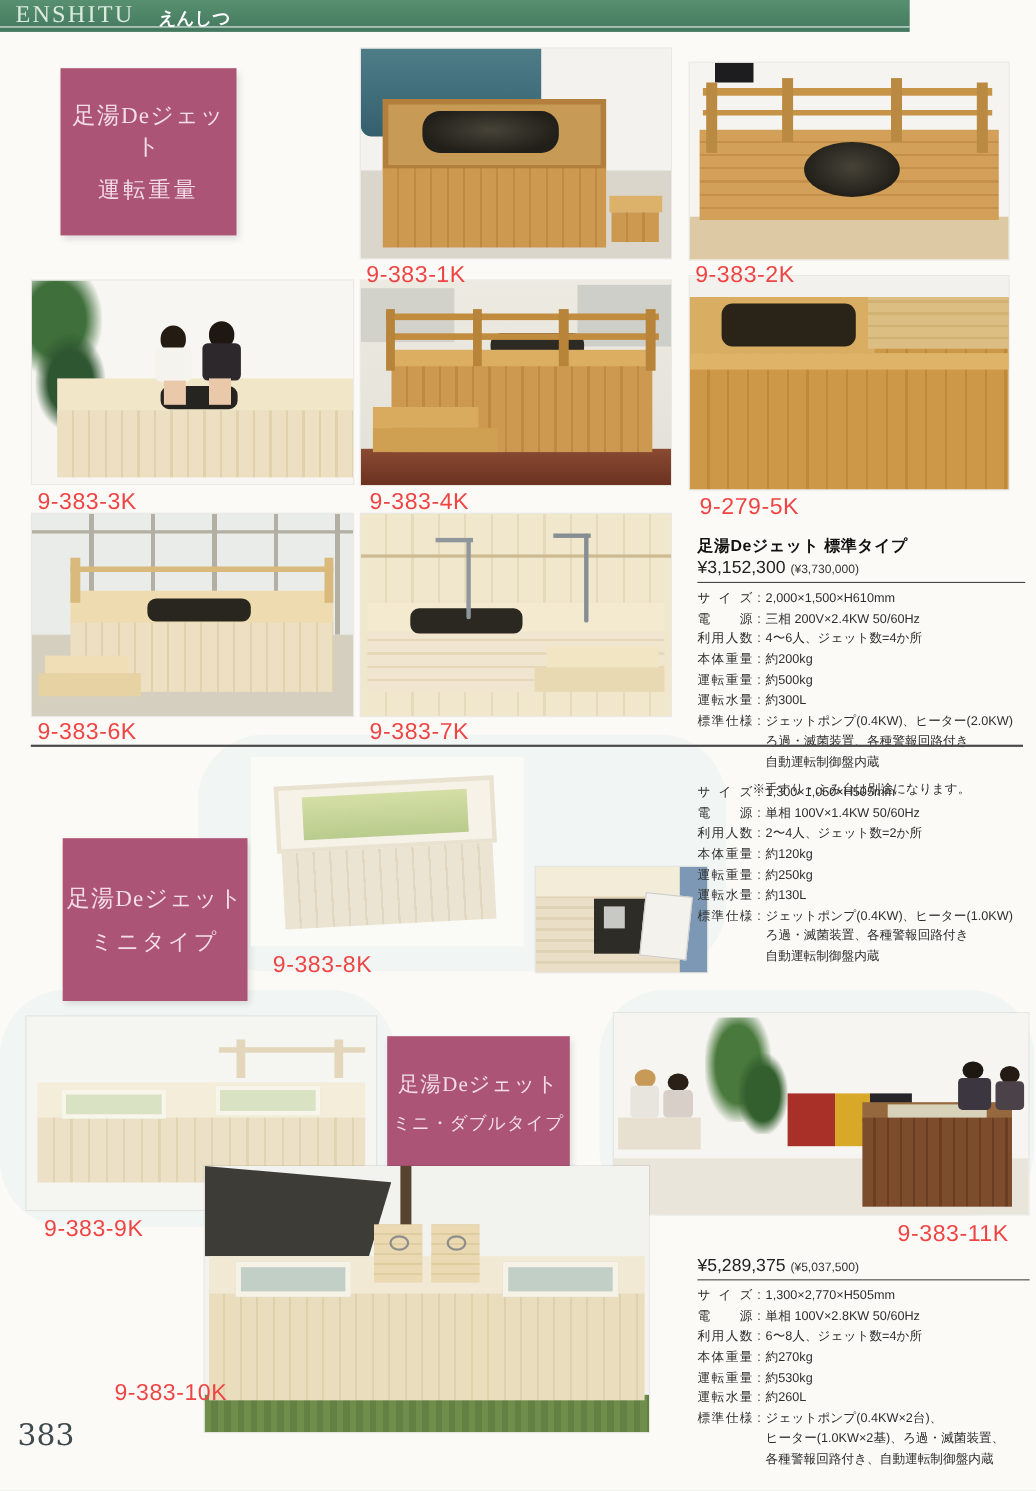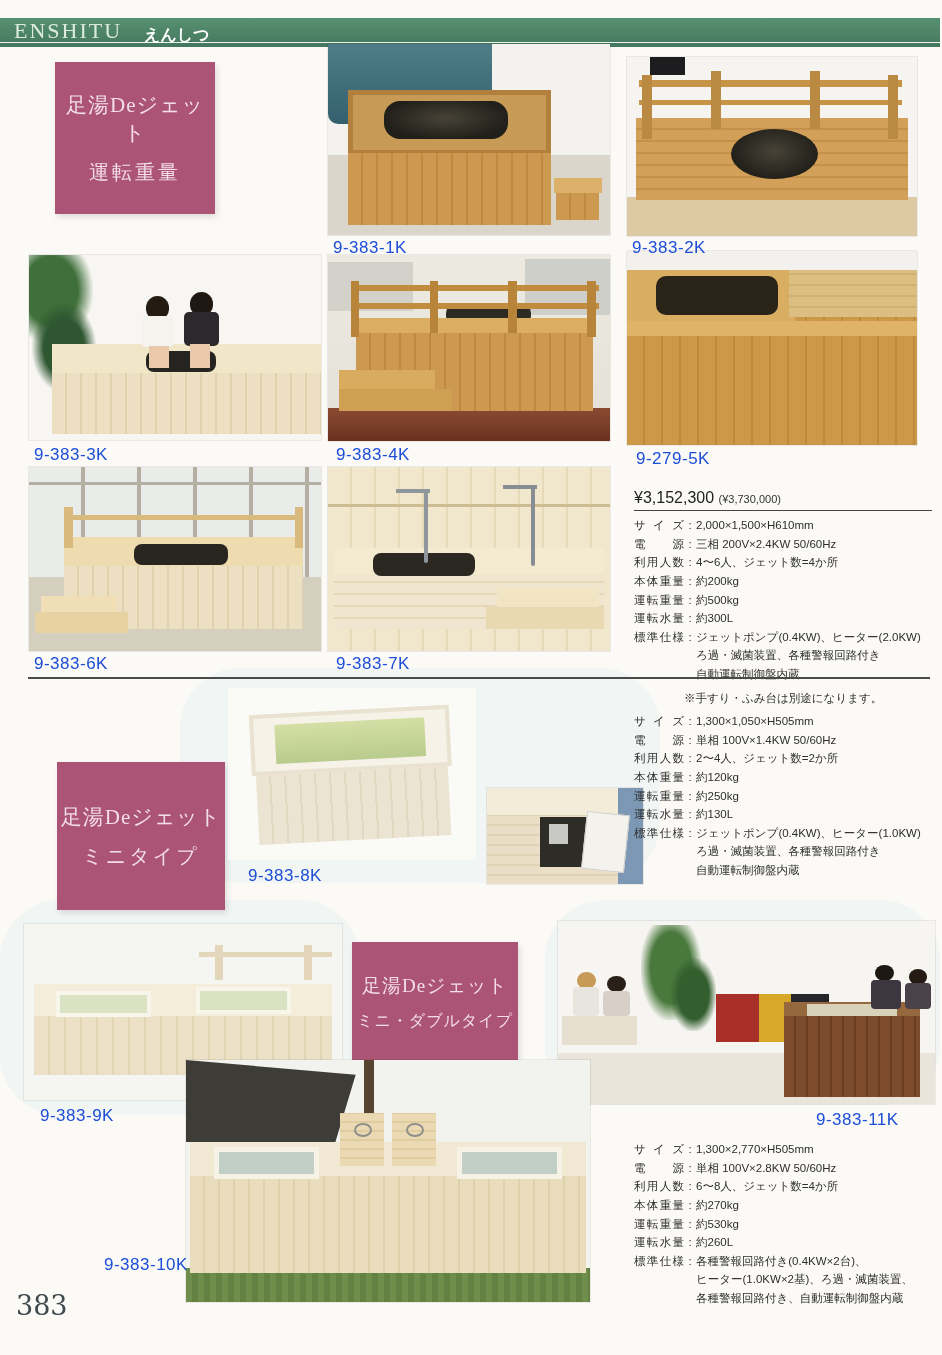--- a/index.html
+++ b/index.html
@@ -1,37 +1,37 @@
 <!DOCTYPE html>
 <html><head>
 <meta charset="utf-8">
 <style>
   html,body{margin:0;padding:0;background:#e6e6e4;}
   .page{position:relative;width:942px;height:1355px;margin:0 auto;background:#fbfaf7;
         font-family:"Liberation Sans",sans-serif;overflow:hidden;}
   .abs{position:absolute;}
   
-  .band{position:absolute;left:0;top:0;width:940px;height:29px;
-        background:linear-gradient(#579070,#44785e);margin-top:18px;}
+  .band{position:absolute;left:0;top:0;width:827px;height:29px;
+        background:linear-gradient(#579070,#44785e);}
   .band-line{position:absolute;left:0;bottom:4px;width:100%;height:1px;background:#e9f3eb;}
   .band-title{position:absolute;left:14px;top:0px;font-family:"Liberation Serif",serif;
         font-size:22px;color:#dcebdf;letter-spacing:2px;}
   .band-sub{position:absolute;left:144px;top:7px;font-size:16px;color:#ffffff;font-weight:bold;}
   
   .typebox{position:absolute;background:#ac5476;color:#f3dde6;text-align:center;
         font-family:"Liberation Serif",serif;display:flex;flex-direction:column;
         justify-content:center;align-items:center;gap:12px;box-shadow:2px 3px 6px rgba(0,0,0,.12);}
   .typebox .l1{font-size:21px;letter-spacing:1px;}
   .typebox .l2{font-size:20px;letter-spacing:3px;}
   .typebox.small .l1{font-size:19px;}
   .typebox.small .l2{font-size:16px;letter-spacing:1px;font-family:Liberation Mono, monospace;}
   
   .ph{position:absolute;overflow:hidden;background:#efeeea;z-index:1;
       box-shadow:0 0 0 1px rgba(0,0,0,.07);}
-  .code{position:absolute;font-size:17px;color:#1d4ed8;letter-spacing:.5px;z-index:2;}
+  .code{position:absolute;font-size:21px;color:#ef4444;letter-spacing:.5px;z-index:2;}
   .tint{position:absolute;background:#e9f0f1;border-radius:60px;opacity:.55;z-index:0;}
   .hr1{position:absolute;left:28px;top:677px;width:902px;height:2px;background:#4a4a4a;z-index:2;}
   
   .wood-v{background:repeating-linear-gradient(90deg,#cd9850 0 13px,#bf8940 13px 15px);}
   .wood-v-light{background:repeating-linear-gradient(90deg,#ecdfc2 0 13px,#e1d1ac 13px 15px);}
   .wood-h{background:repeating-linear-gradient(0deg,#d2a058 0 10px,#c5914a 10px 12px);}
   .wood-h-light{background:repeating-linear-gradient(0deg,#f0e6cf 0 10px,#e5d7b7 10px 12px);}
   .wood-v-pale{background:repeating-linear-gradient(90deg,#ece4d2 0 13px,#e2d8c2 13px 15px);}
   .water{background:radial-gradient(ellipse at 50% 45%,#474338 0%,#211f19 72%);}
   
@@ -173,20 +173,21 @@
     <div class="abs" style="right:4%;top:66%;width:36%;height:10%;background:#f2e5c4;"></div>
     <div class="abs" style="right:2%;top:76%;width:42%;height:12%;background:#e9d9b2;"></div>
     <div class="abs" style="left:24%;top:12%;width:12%;height:4px;background:#8f979c;"></div>
     <div class="abs" style="left:34%;top:12%;width:4px;height:40%;background:#8f979c;border-radius:2px;"></div>
     <div class="abs" style="left:62%;top:10%;width:12%;height:4px;background:#868e94;"></div>
     <div class="abs" style="left:72%;top:10%;width:4px;height:44%;background:#868e94;border-radius:2px;"></div>
   </div>
   <div class="code" style="left:336px;top:654px;">9-383-7K</div>
 
   <div class="spec" style="left:634px;top:487px;width:298px;">
+    <div class="spec-title">足湯Deジェット 標準タイプ</div>
     <div class="spec-price-line">
       <span class="spec-price">¥3,152,300</span>
       <span class="spec-price-note">(¥3,730,000)</span>
     </div>
     <div class="spec-row">
         <span class="spec-label">サイズ</span>
         <span class="spec-colon">:</span>
         <span class="spec-value">2,000×1,500×H610mm</span>
       </div>
     <div class="spec-row">
@@ -342,20 +343,24 @@
     <div class="abs" style="left:7%;top:36%;width:26%;height:13%;background:#c2cfc6;border:5px solid #f6f2e6;box-sizing:border-box;"></div>
     <div class="abs" style="left:67%;top:36%;width:26%;height:13%;background:#c2cfc6;border:5px solid #f6f2e6;box-sizing:border-box;"></div>
     <div class="abs" style="left:38%;top:22%;width:11%;height:22%;background:repeating-linear-gradient(0deg,#ead9b2 0 7px,#dfcd9f 7px 9px);"></div>
     <div class="abs" style="left:41.5%;top:26%;width:14px;height:10px;border:2.5px solid #8e8e8a;border-radius:50%;"></div>
     <div class="abs" style="left:51%;top:22%;width:11%;height:22%;background:repeating-linear-gradient(0deg,#ead9b2 0 7px,#dfcd9f 7px 9px);"></div>
     <div class="abs" style="left:54.5%;top:26%;width:14px;height:10px;border:2.5px solid #8e8e8a;border-radius:50%;"></div>
   </div>
   <div class="code" style="left:104px;top:1255px;">9-383-10K</div>
 
   <div class="spec" style="left:634px;top:1140px;width:302px;">
+    <div class="spec-price-line">
+      <span class="spec-price">¥5,289,375</span>
+      <span class="spec-price-note">(¥5,037,500)</span>
+    </div>
     <div class="spec-row">
         <span class="spec-label">サイズ</span>
         <span class="spec-colon">:</span>
         <span class="spec-value">1,300×2,770×H505mm</span>
       </div>
     <div class="spec-row">
         <span class="spec-label">電源</span>
         <span class="spec-colon">:</span>
         <span class="spec-value">単相 100V×2.8KW 50/60Hz</span>
       </div>
@@ -375,21 +380,21 @@
         <span class="spec-value">約530kg</span>
       </div>
     <div class="spec-row">
         <span class="spec-label">運転水量</span>
         <span class="spec-colon">:</span>
         <span class="spec-value">約260L</span>
       </div>
     <div class="spec-row">
         <span class="spec-label">標準仕様</span>
         <span class="spec-colon">:</span>
-        <span class="spec-value">各種警報回路付き(0.4KW×2台)、</span>
+        <span class="spec-value">ジェットポンプ(0.4KW×2台)、</span>
       </div>
     <div class="spec-row cont">
         <span class="spec-label"></span>
         <span class="spec-colon">:</span>
         <span class="spec-value">ヒーター(1.0KW×2基)、ろ過・滅菌装置、</span>
       </div>
     <div class="spec-row cont">
         <span class="spec-label"></span>
         <span class="spec-colon">:</span>
         <span class="spec-value">各種警報回路付き、自動運転制御盤内蔵</span>

